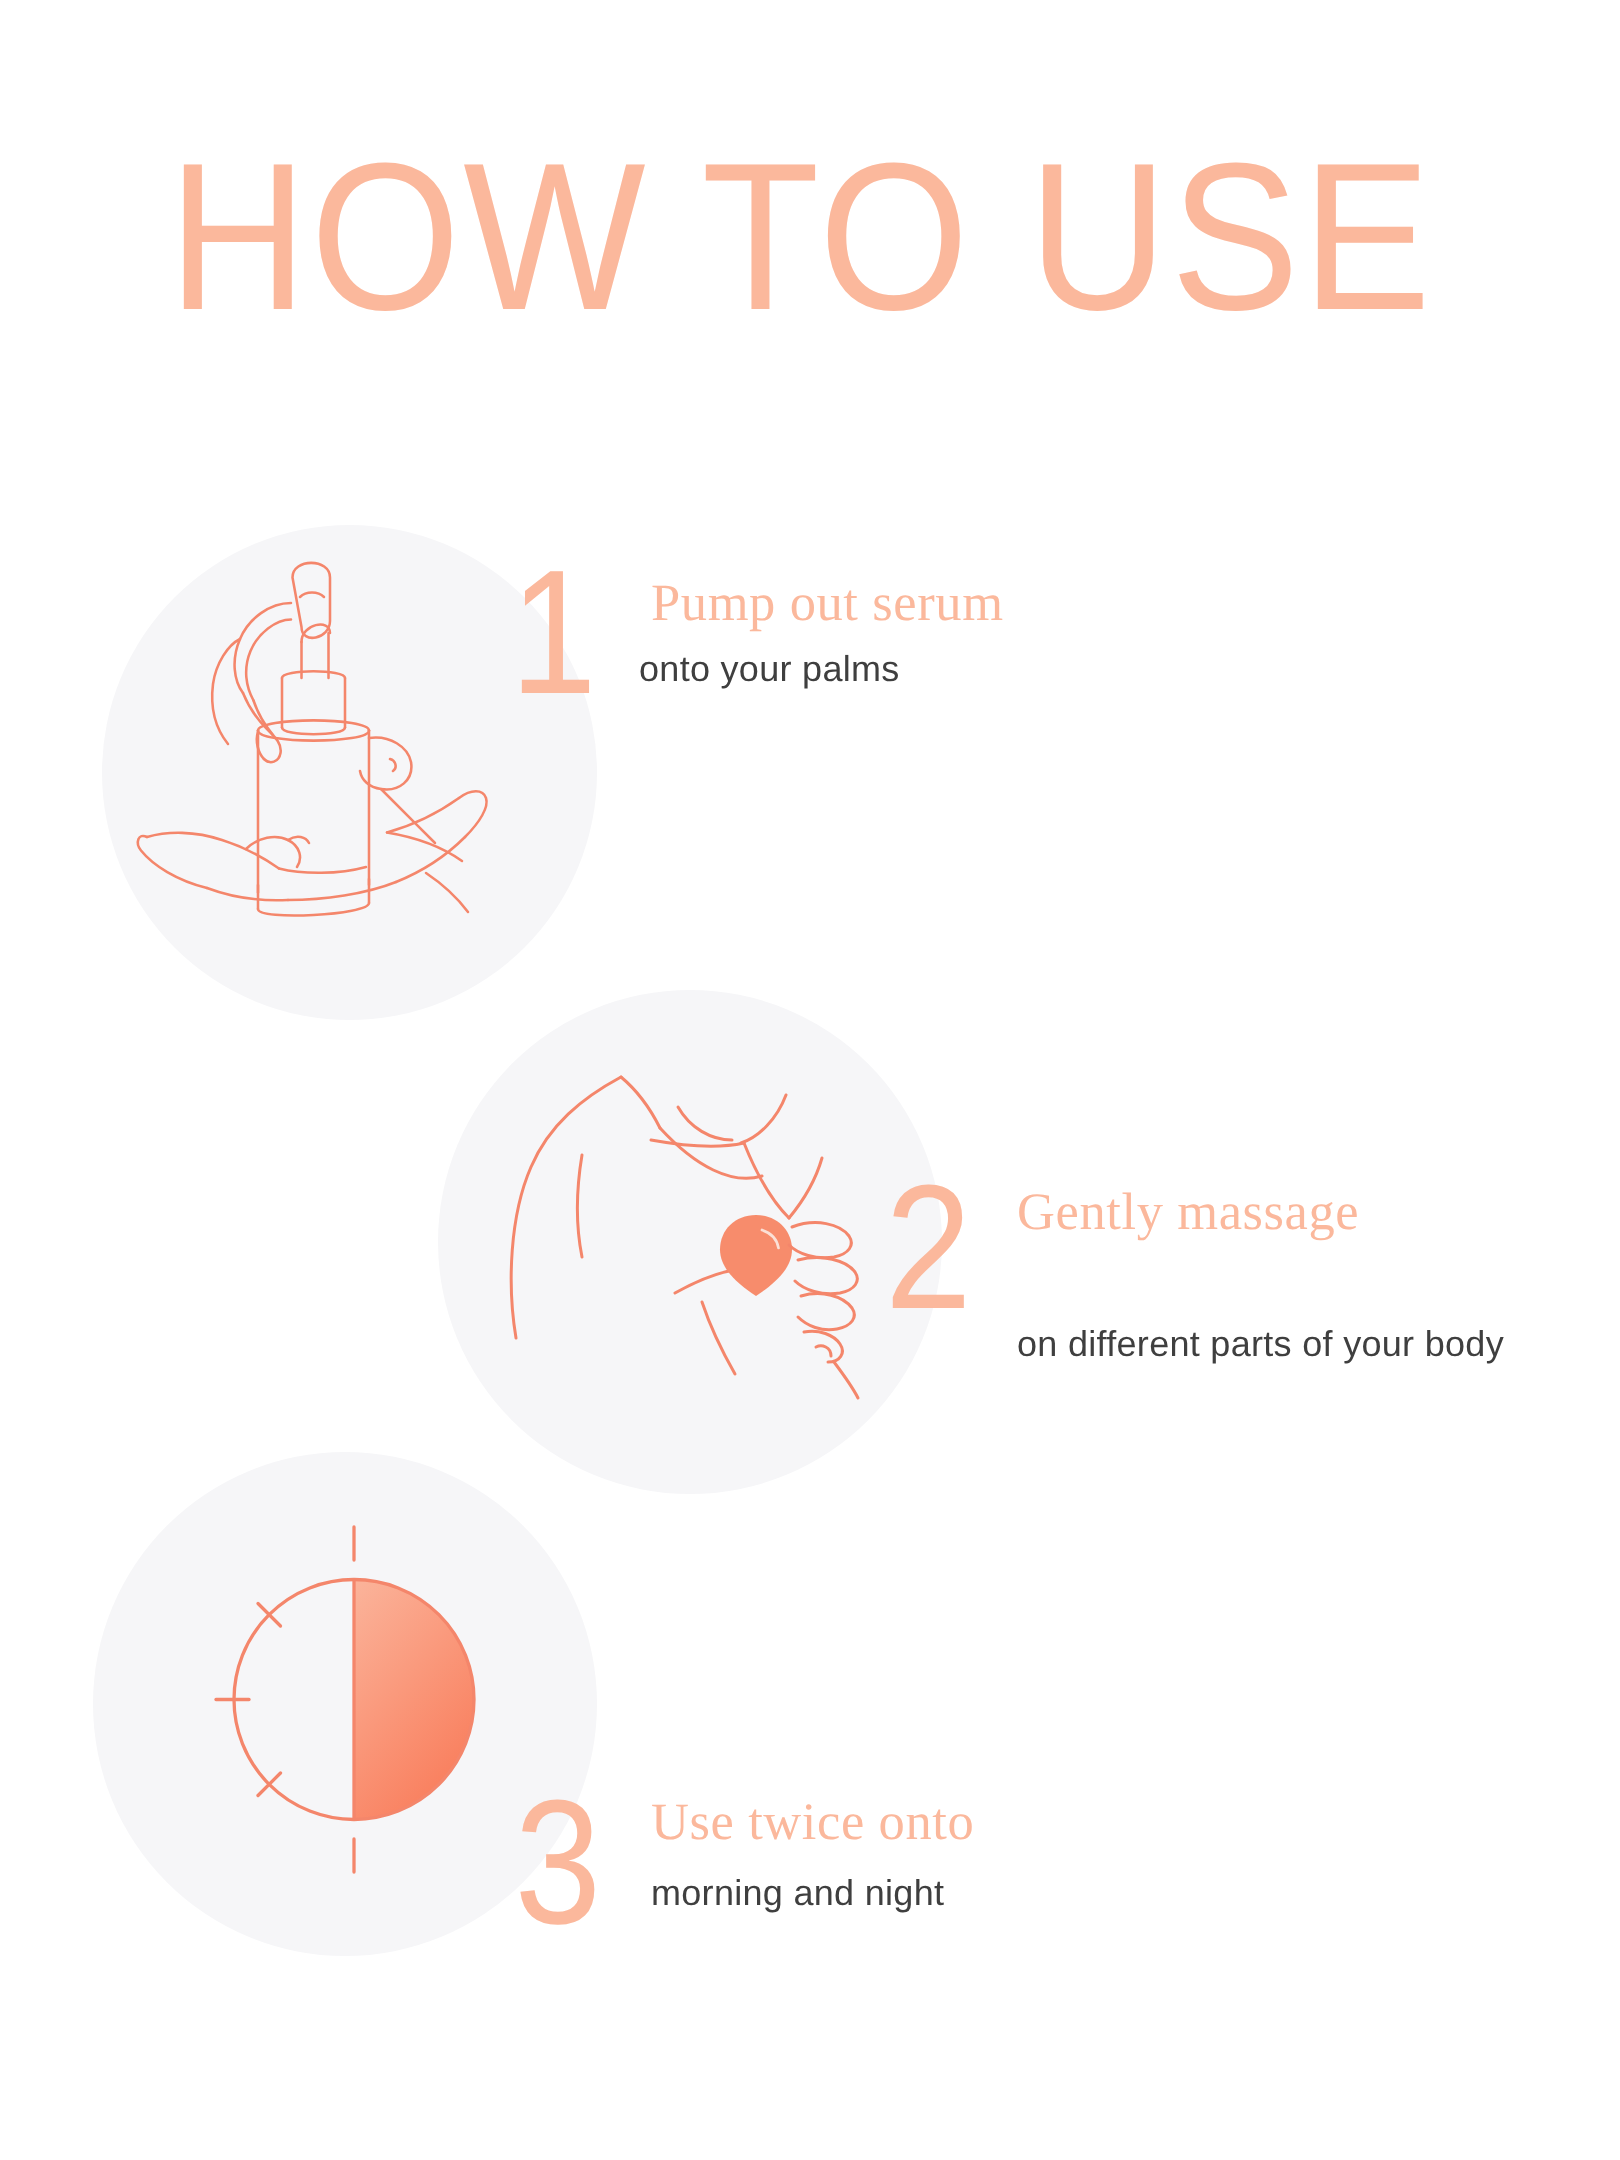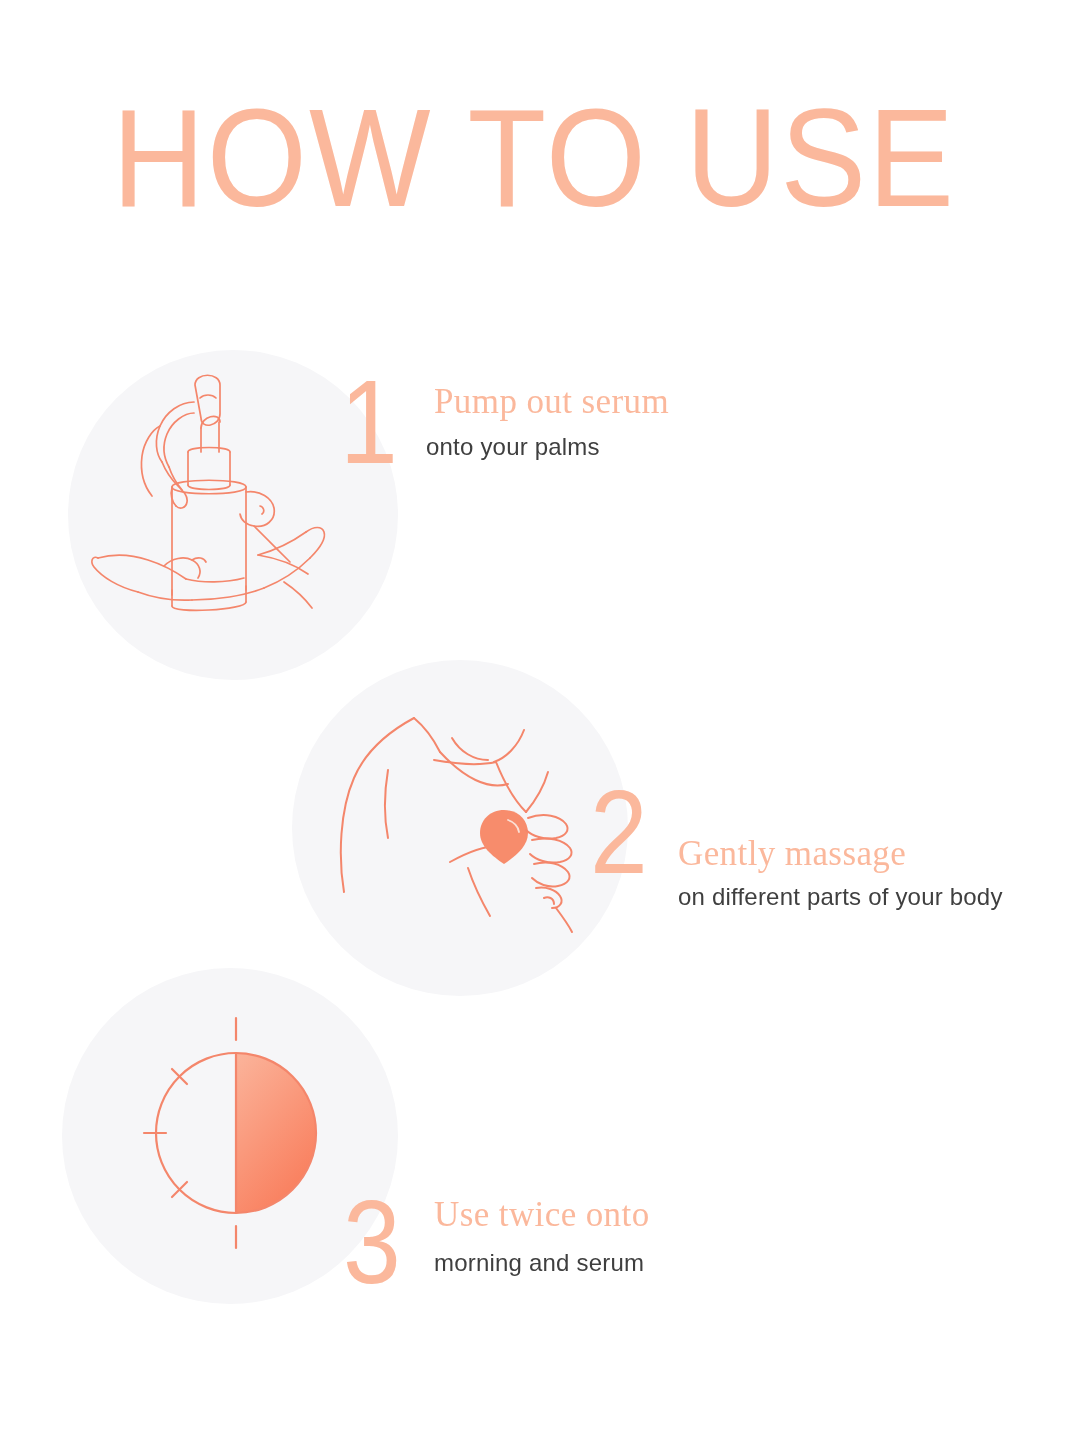--- a/index.html
+++ b/index.html
@@ -94,21 +94,21 @@
   #step-1 .step-circle { left: 68px;  top: 350px; width: 330px; height: 330px; }
   #step-1 .step-illo   { left: 68px;  top: 350px; width: 330px; height: 330px; }
   #step-1 .step-number { left: 340px; top: 363px; }
   #step-1 .step-heading{ left: 434px; top: 384px; }
   #step-1 .step-sub    { left: 426px; top: 435px; }
 
   
   #step-2 .step-circle { left: 292px; top: 660px; width: 336px; height: 336px; }
   #step-2 .step-illo   { left: 292px; top: 660px; width: 336px; height: 336px; }
   #step-2 .step-number { left: 590px; top: 773px; }
-  #step-2 .step-heading{ left: 678px; top: 836px; }
+  #step-2 .step-heading{ left: 678px; top: 790px; }
   #step-2 .step-sub    { left: 678px; top: 841px; margin-top: 44px; }
 
   
   #step-3 .step-circle { left: 62px;  top: 968px; width: 336px; height: 336px; }
   #step-3 .step-illo   { left: 62px;  top: 968px; width: 336px; height: 336px; }
   #step-3 .step-number { left: 343px; top: 1183px; }
   #step-3 .step-heading{ left: 434px; top: 1197px; }
   #step-3 .step-sub    { left: 434px; top: 1251px; }
 </style>
 </head>
@@ -255,16 +255,16 @@
         <path d="M104 165 L82 165"></path>
 
         <path d="M125 214 L110 229"></path>
 
         <path d="M174 258 L174 280"></path>
       </g>
     </svg>
 
     <div class="step-number">3</div>
     <div class="step-heading">Use twice onto</div>
-    <div class="step-sub">morning and serum</div>
+    <div class="step-sub">morning and night</div>
   </div>
 
 </div>
 
 </body></html>

